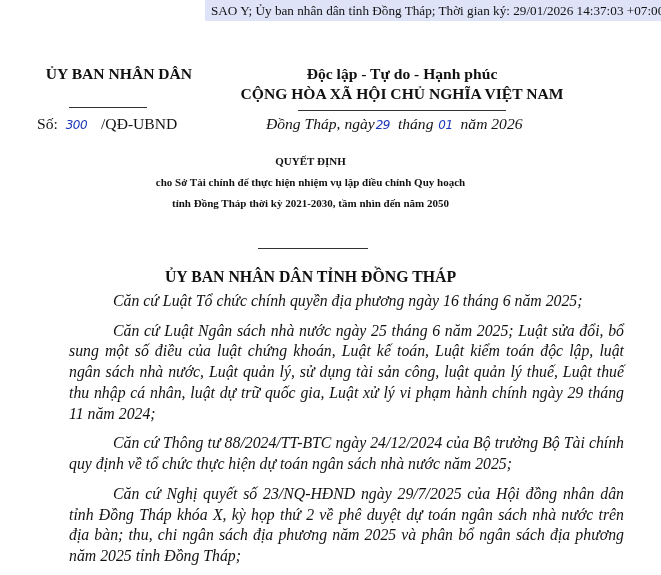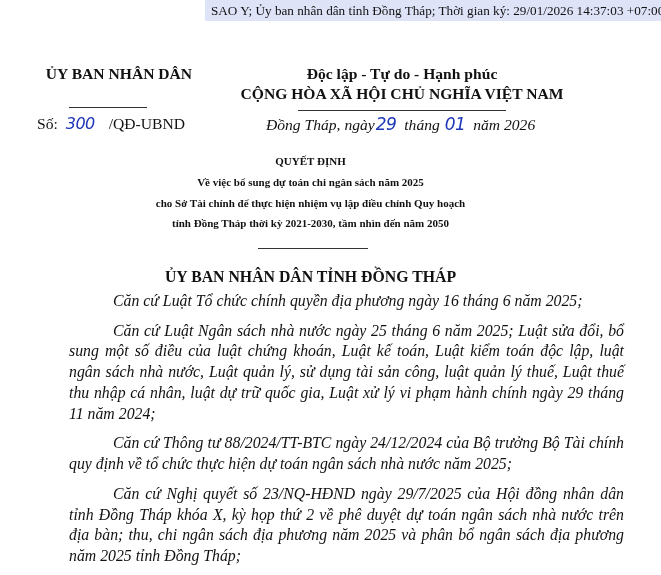--- a/index.html
+++ b/index.html
@@ -54,21 +54,21 @@
       width: 78px;
       height: 1px;
       background: #333;
     }
     .doc-number {
       left: 37px;
       top: 113px;
       font-size: 15.6px;
       line-height: 22px;
     }
-    .doc-number .hw { font-size: 16px; margin: 0 10px 0 4px; }
+    .doc-number .hw { font-size: 12px; margin: 0 10px 0 4px; }
 
     .nation {
       left: 232px;
       top: 64px;
       width: 340px;
       text-align: center;
       font-size: 15.6px;
       line-height: 20px;
       font-weight: bold;
     }
@@ -80,21 +80,21 @@
       height: 1px;
       background: #333;
     }
     .place-date {
       left: 266px;
       top: 113px;
       font-size: 15.6px;
       line-height: 22px;
       font-style: italic;
     }
-    .place-date .hw { font-size: 17px; margin: 0 4px 0 1px; }
+    .place-date .hw { font-size: 12px; margin: 0 4px 0 1px; }
 
     .decision-block {
       left: 33px;
       top: 150px;
       width: 555px;
       text-align: center;
       font-weight: bold;
       font-size: 11px;
     }
     .decision-title { line-height: 22px; }
@@ -159,21 +159,20 @@
 
 <div class="abs place-date">
   <span>Đồng Tháp, ngày</span><span class="hw">29</span>
   <span>tháng</span>
   <span class="hw">01</span>
   <span>năm 2026</span>
 </div>
 
 <div class="abs decision-block">
   <div class="decision-title">QUYẾT ĐỊNH</div>
-  <div class="decision-subject">Về việc bổ sung dự toán chi ngân sách năm 2025</div>
   <div class="decision-subject">cho Sở Tài chính để thực hiện nhiệm vụ lập điều chỉnh Quy hoạch</div>
   <div class="decision-subject">tỉnh Đồng Tháp thời kỳ 2021-2030, tầm nhìn đến năm 2050</div>
 </div>
 <div class="title-rule"></div>
 
 <div class="abs authority">ỦY BAN NHÂN DÂN TỈNH ĐỒNG THÁP</div>
 
 <div class="body-text">
   <p>Căn cứ Luật Tổ chức chính quyền địa phương ngày 16 tháng 6 năm 2025;</p>
   <p>Căn cứ Luật Ngân sách nhà nước ngày 25 tháng 6 năm 2025; Luật sửa đổi, bổ sung một số điều của luật chứng khoán, Luật kế toán, Luật kiểm toán độc lập, luật ngân sách nhà nước, Luật quản lý, sử dụng tài sản công, luật quản lý thuế, Luật thuế thu nhập cá nhân, luật dự trữ quốc gia, Luật xử lý vi phạm hành chính ngày 29 tháng 11 năm 2024;</p>

